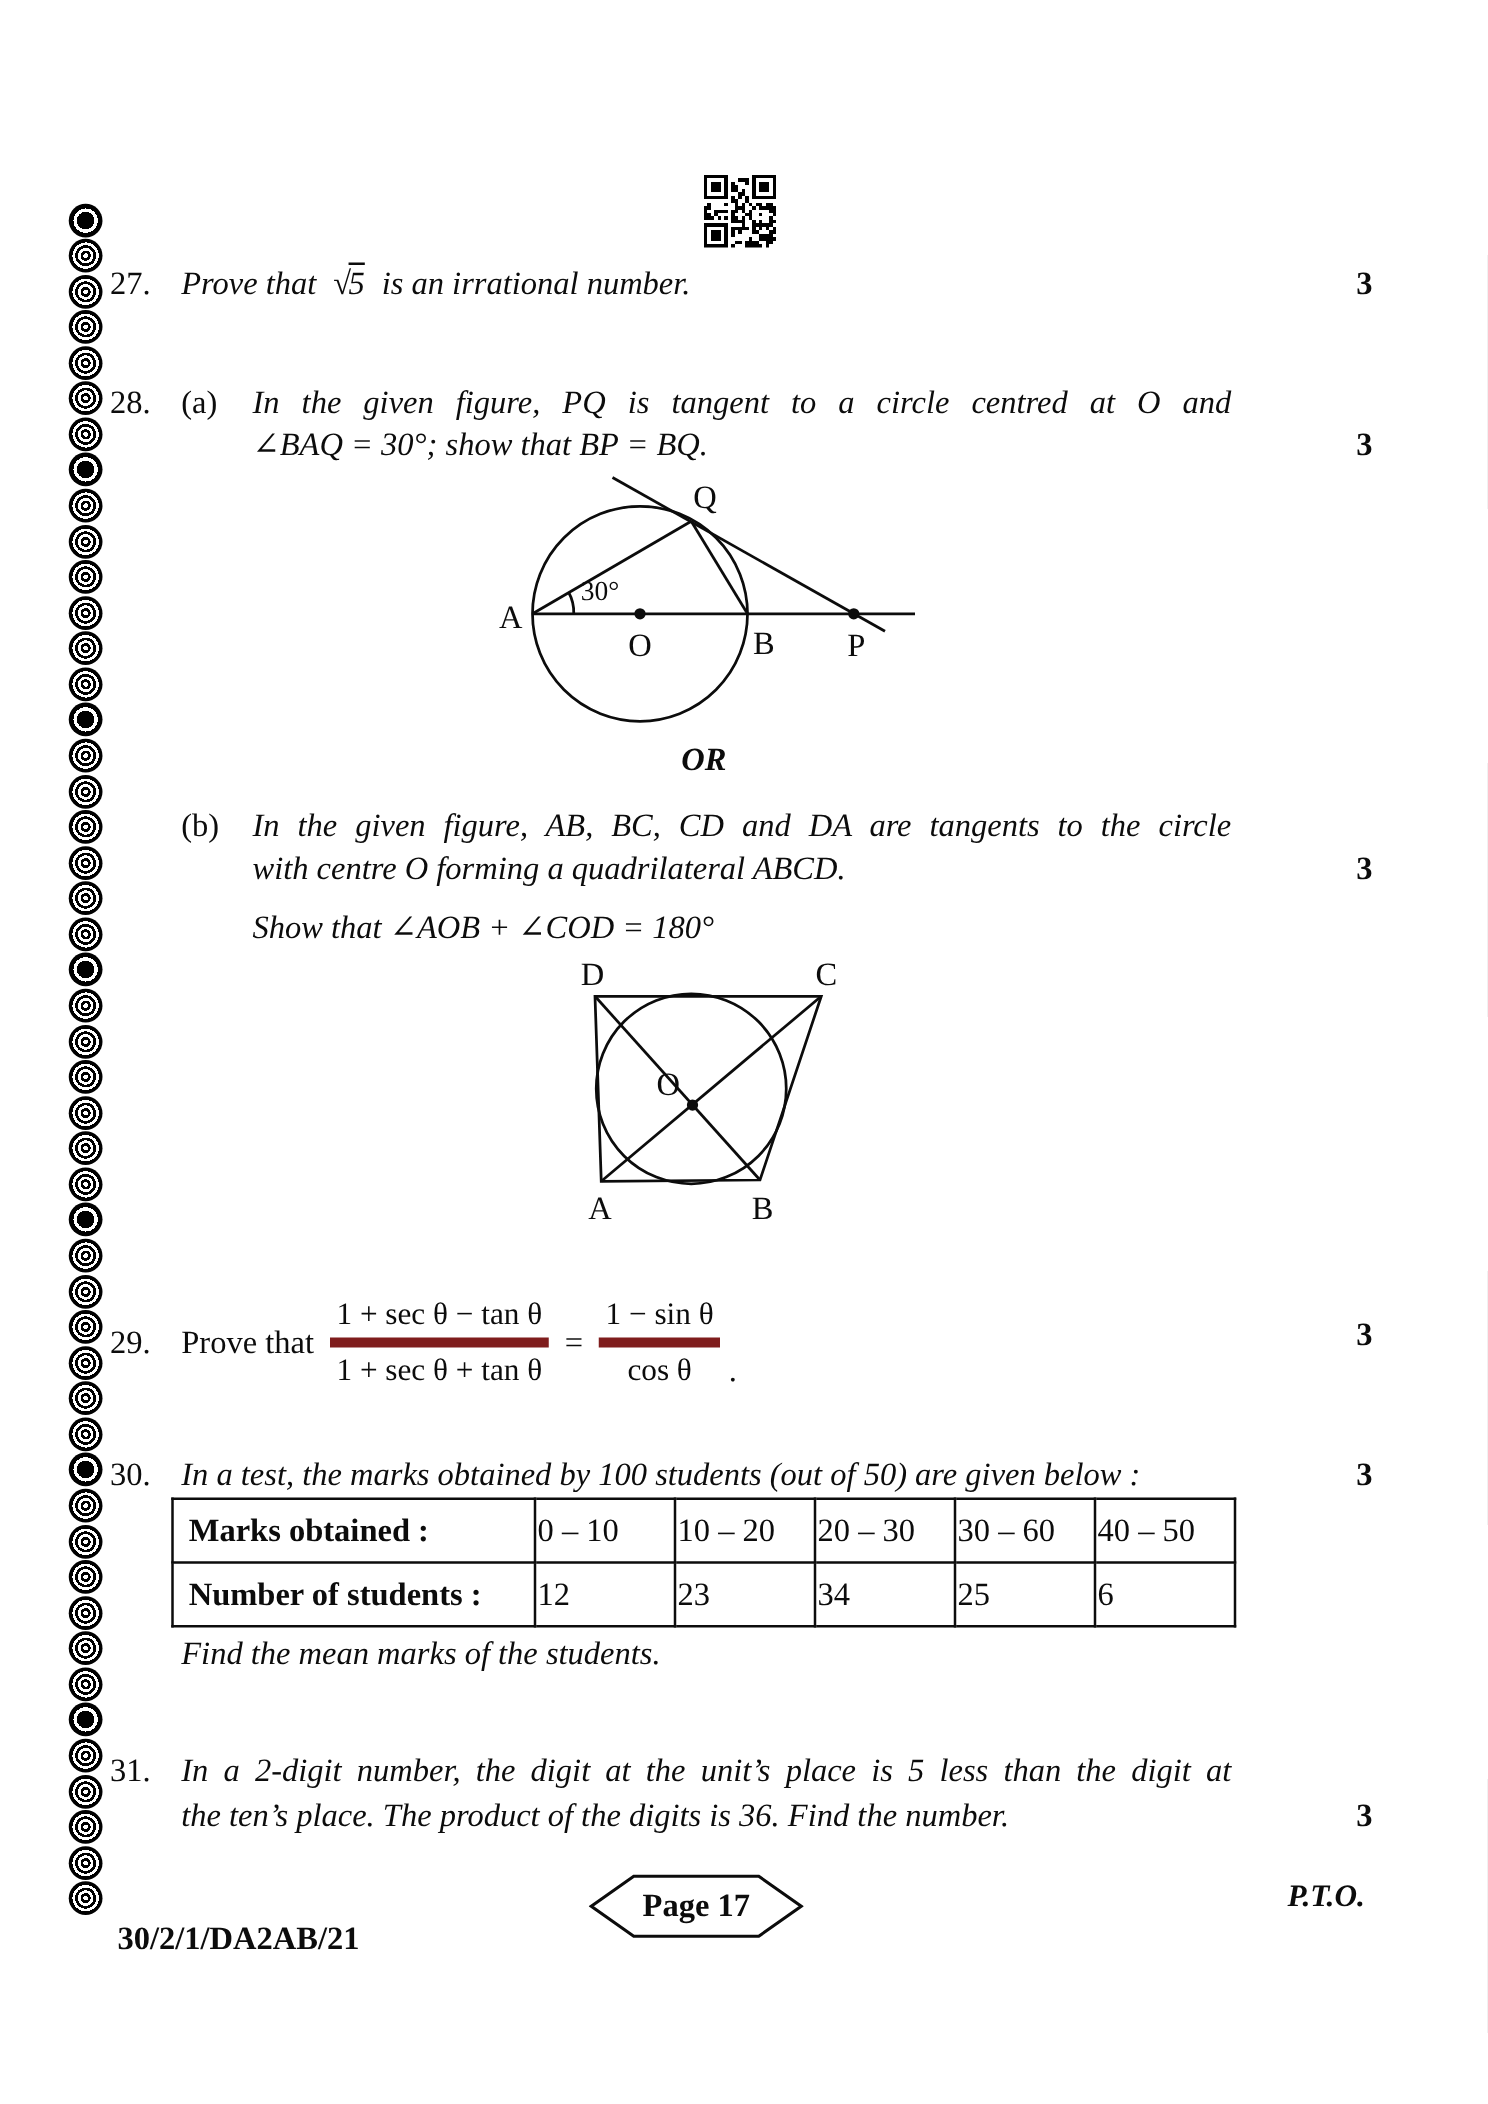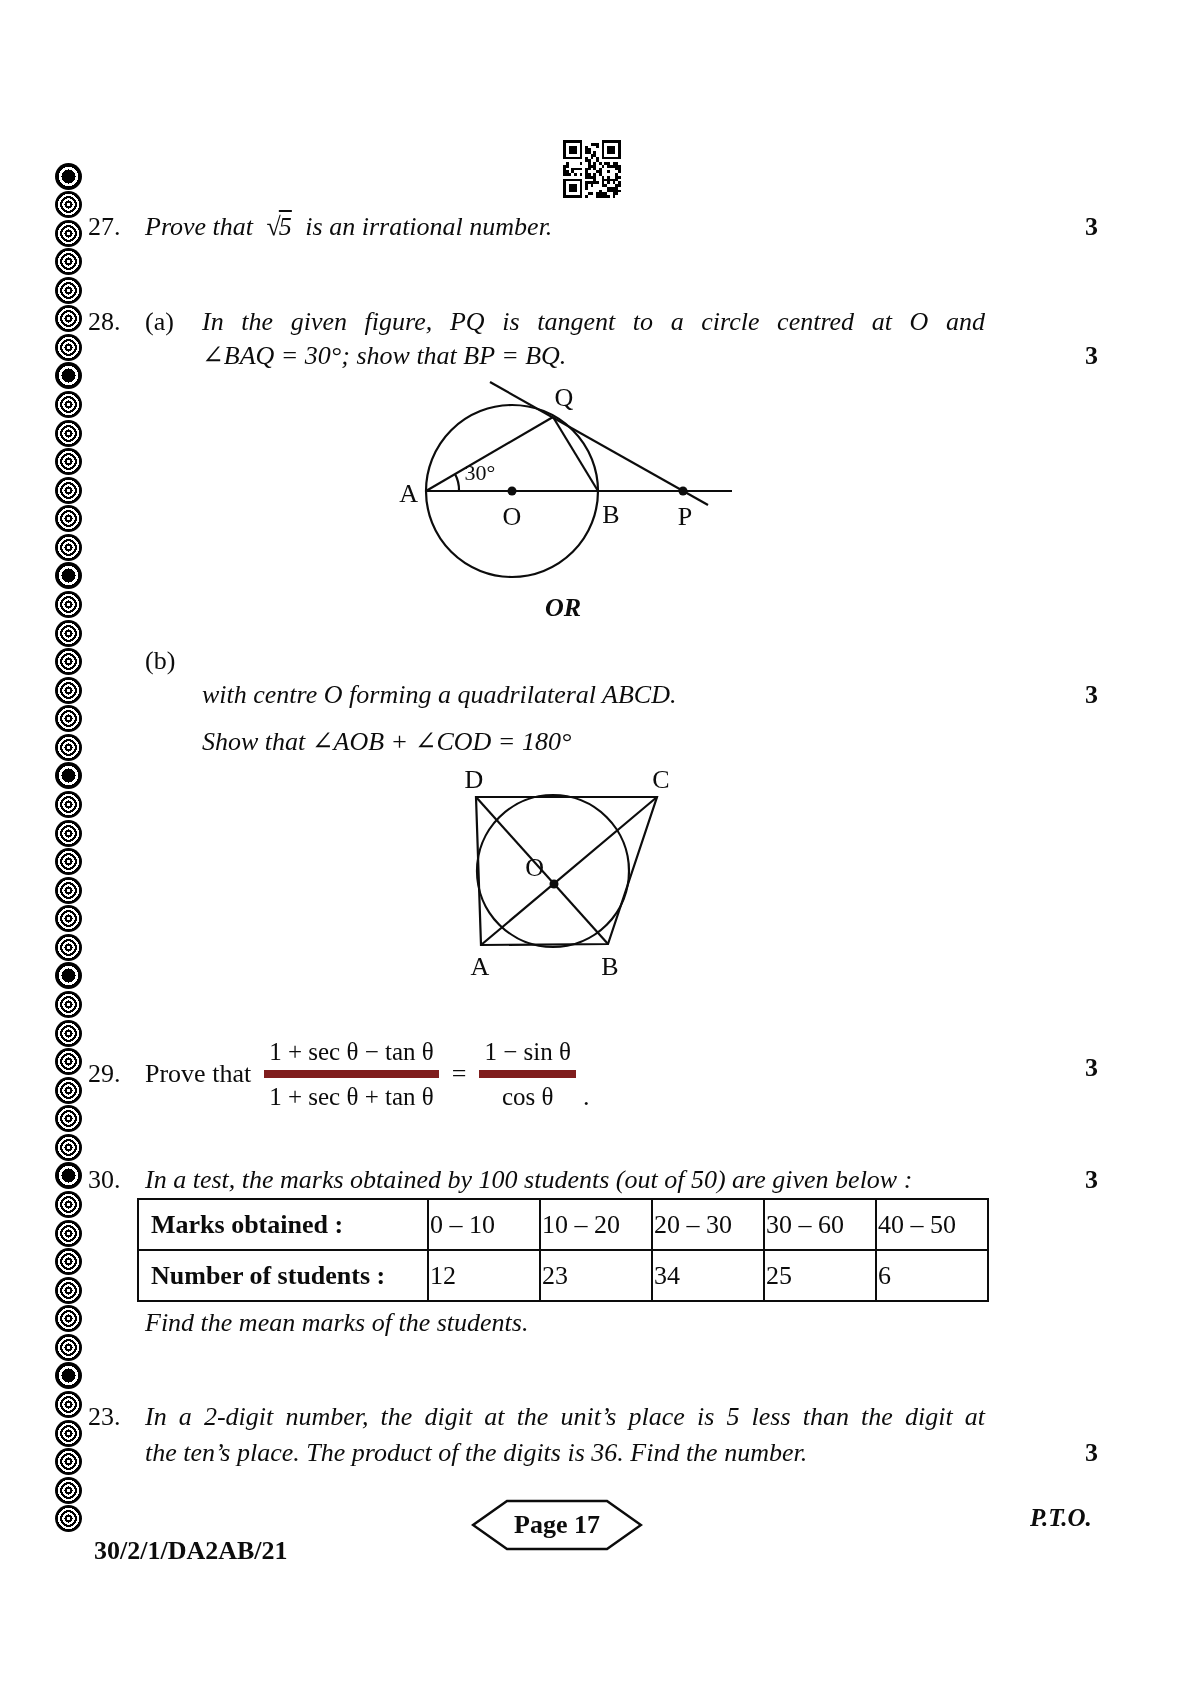--- a/index.html
+++ b/index.html
@@ -255,20 +255,21 @@
     <text x="144" y="163" text-anchor="middle" stroke="none" fill="#0c0c0c">O</text>
     <text x="243" y="161" text-anchor="middle" stroke="none" fill="#0c0c0c">B</text>
     <text x="317" y="163" text-anchor="middle" stroke="none" fill="#0c0c0c">P</text>
     <text x="196" y="44" text-anchor="middle" stroke="none" fill="#0c0c0c">Q</text>
     <text class="small" x="112" y="118" text-anchor="middle" stroke="none" fill="#0c0c0c">30°</text>
   </svg>
 
   <div class="abs txt bold" style="left:463px;top:590px;width:200px;text-align:center;">OR</div>
 
   <div class="abs qnum" style="left:145px;top:643px;">(b)</div>
+  <div class="abs txt just" style="left:202px;top:643px;width:783px;">In the given figure, AB, BC, CD and DA are tangents to the circle</div>
   <div class="abs txt" style="left:202px;top:677px;">with centre O forming a quadrilateral ABCD.</div>
   <div class="abs mark" style="left:1068px;top:677px;">3</div>
   <div class="abs txt" style="left:202px;top:724px;">Show that ∠AOB + ∠COD = 180°</div>
 
   <svg class="abs" style="left:418px;top:764px;" width="292" height="230" viewBox="0 0 292 230" fill="none" stroke="#0c0c0c" stroke-width="2.2">
     <polygon points="58,33 239,33 190,180 63,181"></polygon>
     <circle cx="135" cy="107" r="76"></circle>
     <line x1="58" y1="33" x2="190" y2="180"></line>
     <line x1="239" y1="33" x2="63" y2="181"></line>
     <circle cx="136" cy="120" r="4.5" fill="#0c0c0c" stroke="none"></circle>
@@ -323,21 +324,21 @@
         <td class="c">23</td>
         <td class="c">34</td>
         <td class="c">25</td>
         <td class="c">6</td>
       </tr>
     </tbody>
   </table>
 
   <div class="abs txt" style="left:145px;top:1305px;">Find the mean marks of the students.</div>
 
-  <div class="abs qnum" style="left:88px;top:1399px;">23.</div>
+  <div class="abs qnum" style="left:88px;top:1399px;">31.</div>
   <div class="abs txt just" style="left:145px;top:1399px;width:840px;">In a 2-digit number, the digit at the unit’s place is 5 less than the digit at</div>
   <div class="abs txt" style="left:145px;top:1435px;">the ten’s place. The product of the digits is 36. Find the number.</div>
   <div class="abs mark" style="left:1068px;top:1435px;">3</div>
 
   <div class="abs footer-code" style="left:94px;top:1536px;">30/2/1/DA2AB/21</div>
   <div class="abs hexwrap" style="left:471px;top:1498px;width:172px;height:54px;">
     <svg width="172" height="54" viewBox="0 0 172 54" style="position:absolute;left:0;top:0;" fill="none" stroke="#0c0c0c" stroke-width="2.5">
       <polygon points="2,27 36,3 136,3 170,27 136,51 36,51"></polygon>
     </svg>
     <span>Page 17</span>

